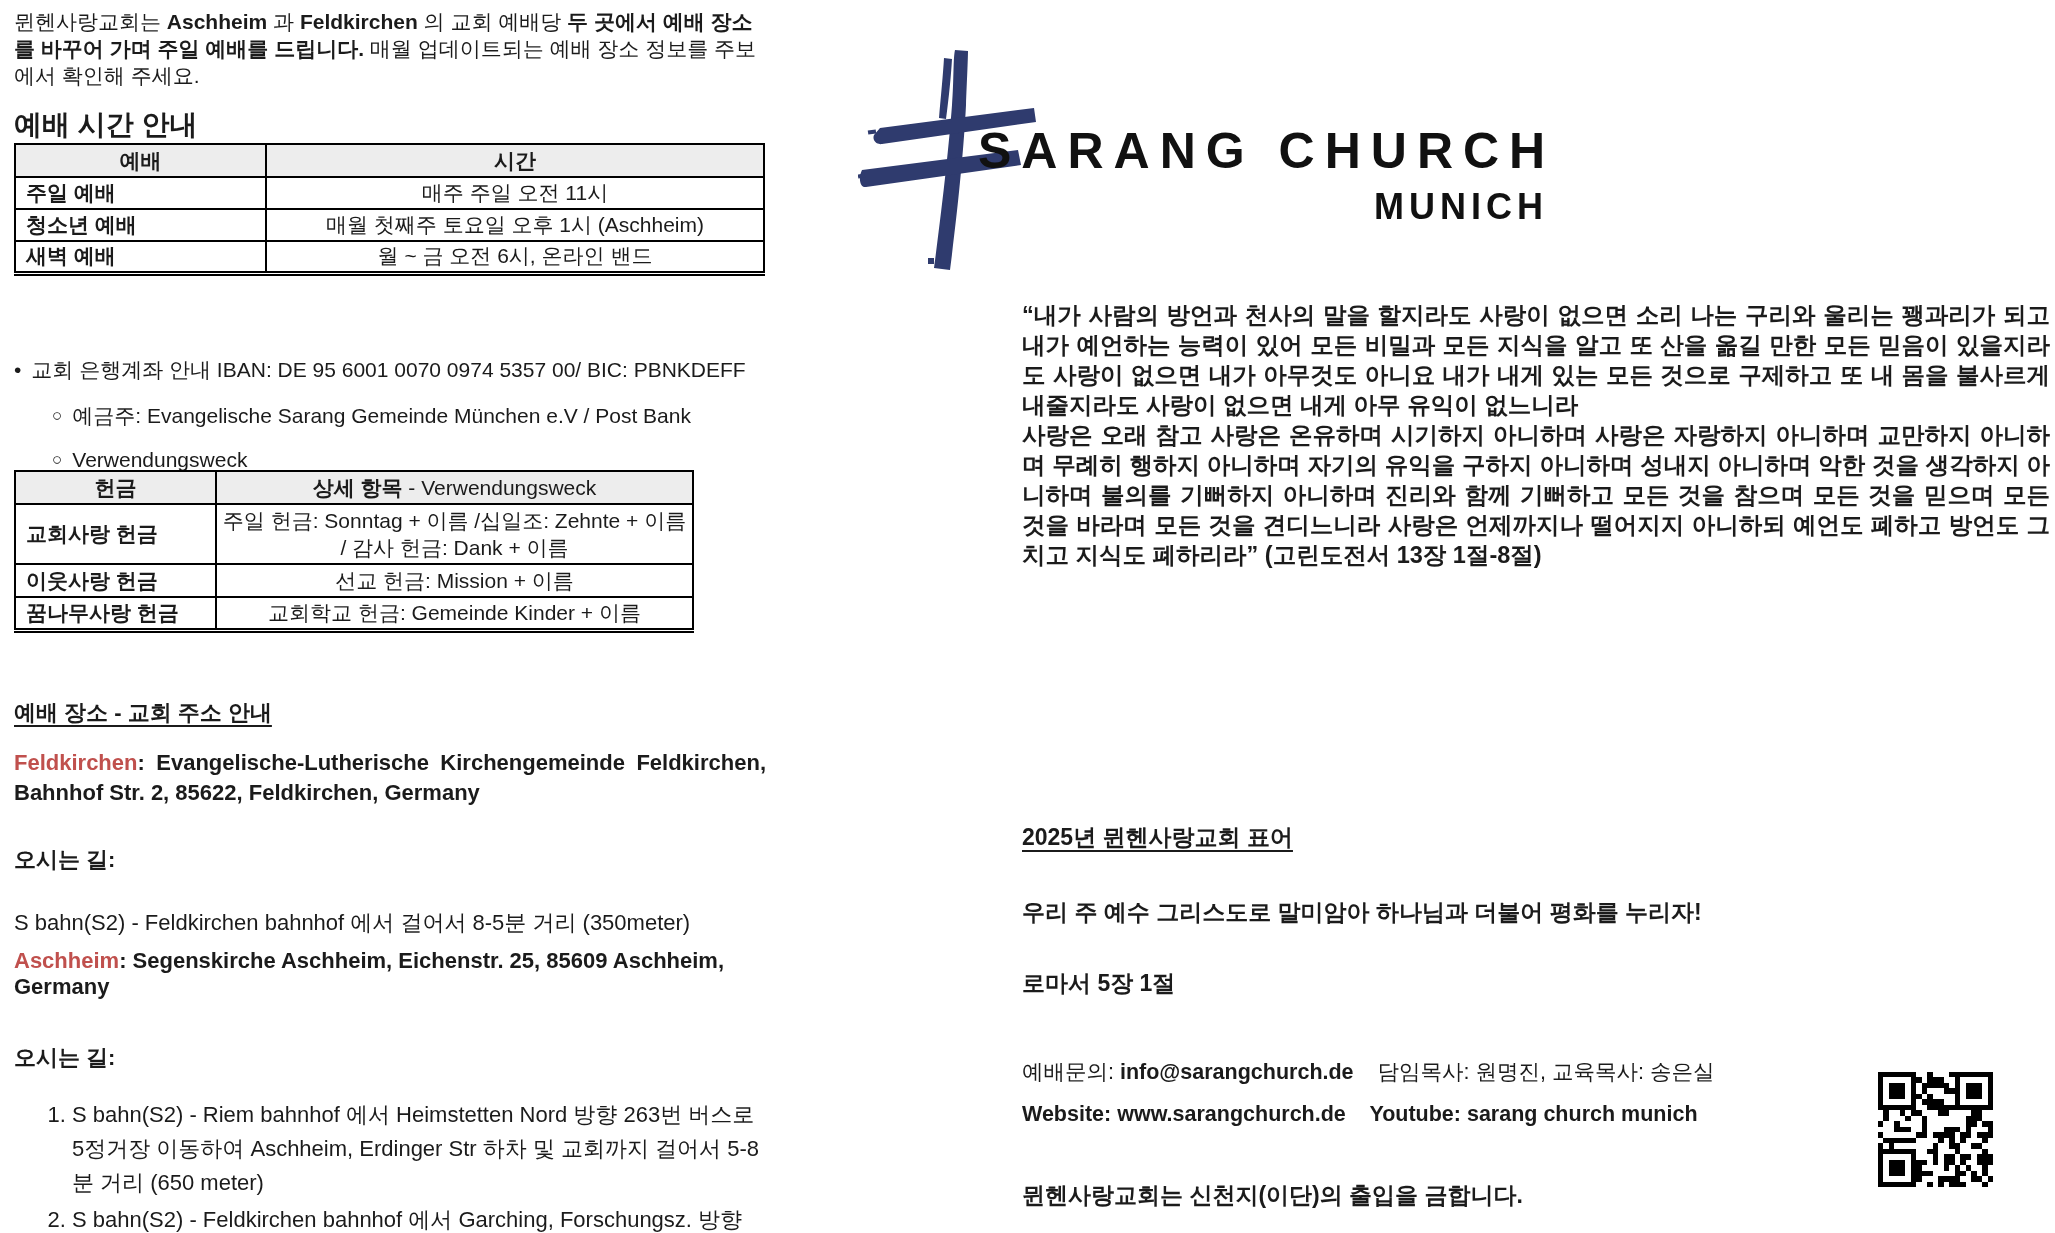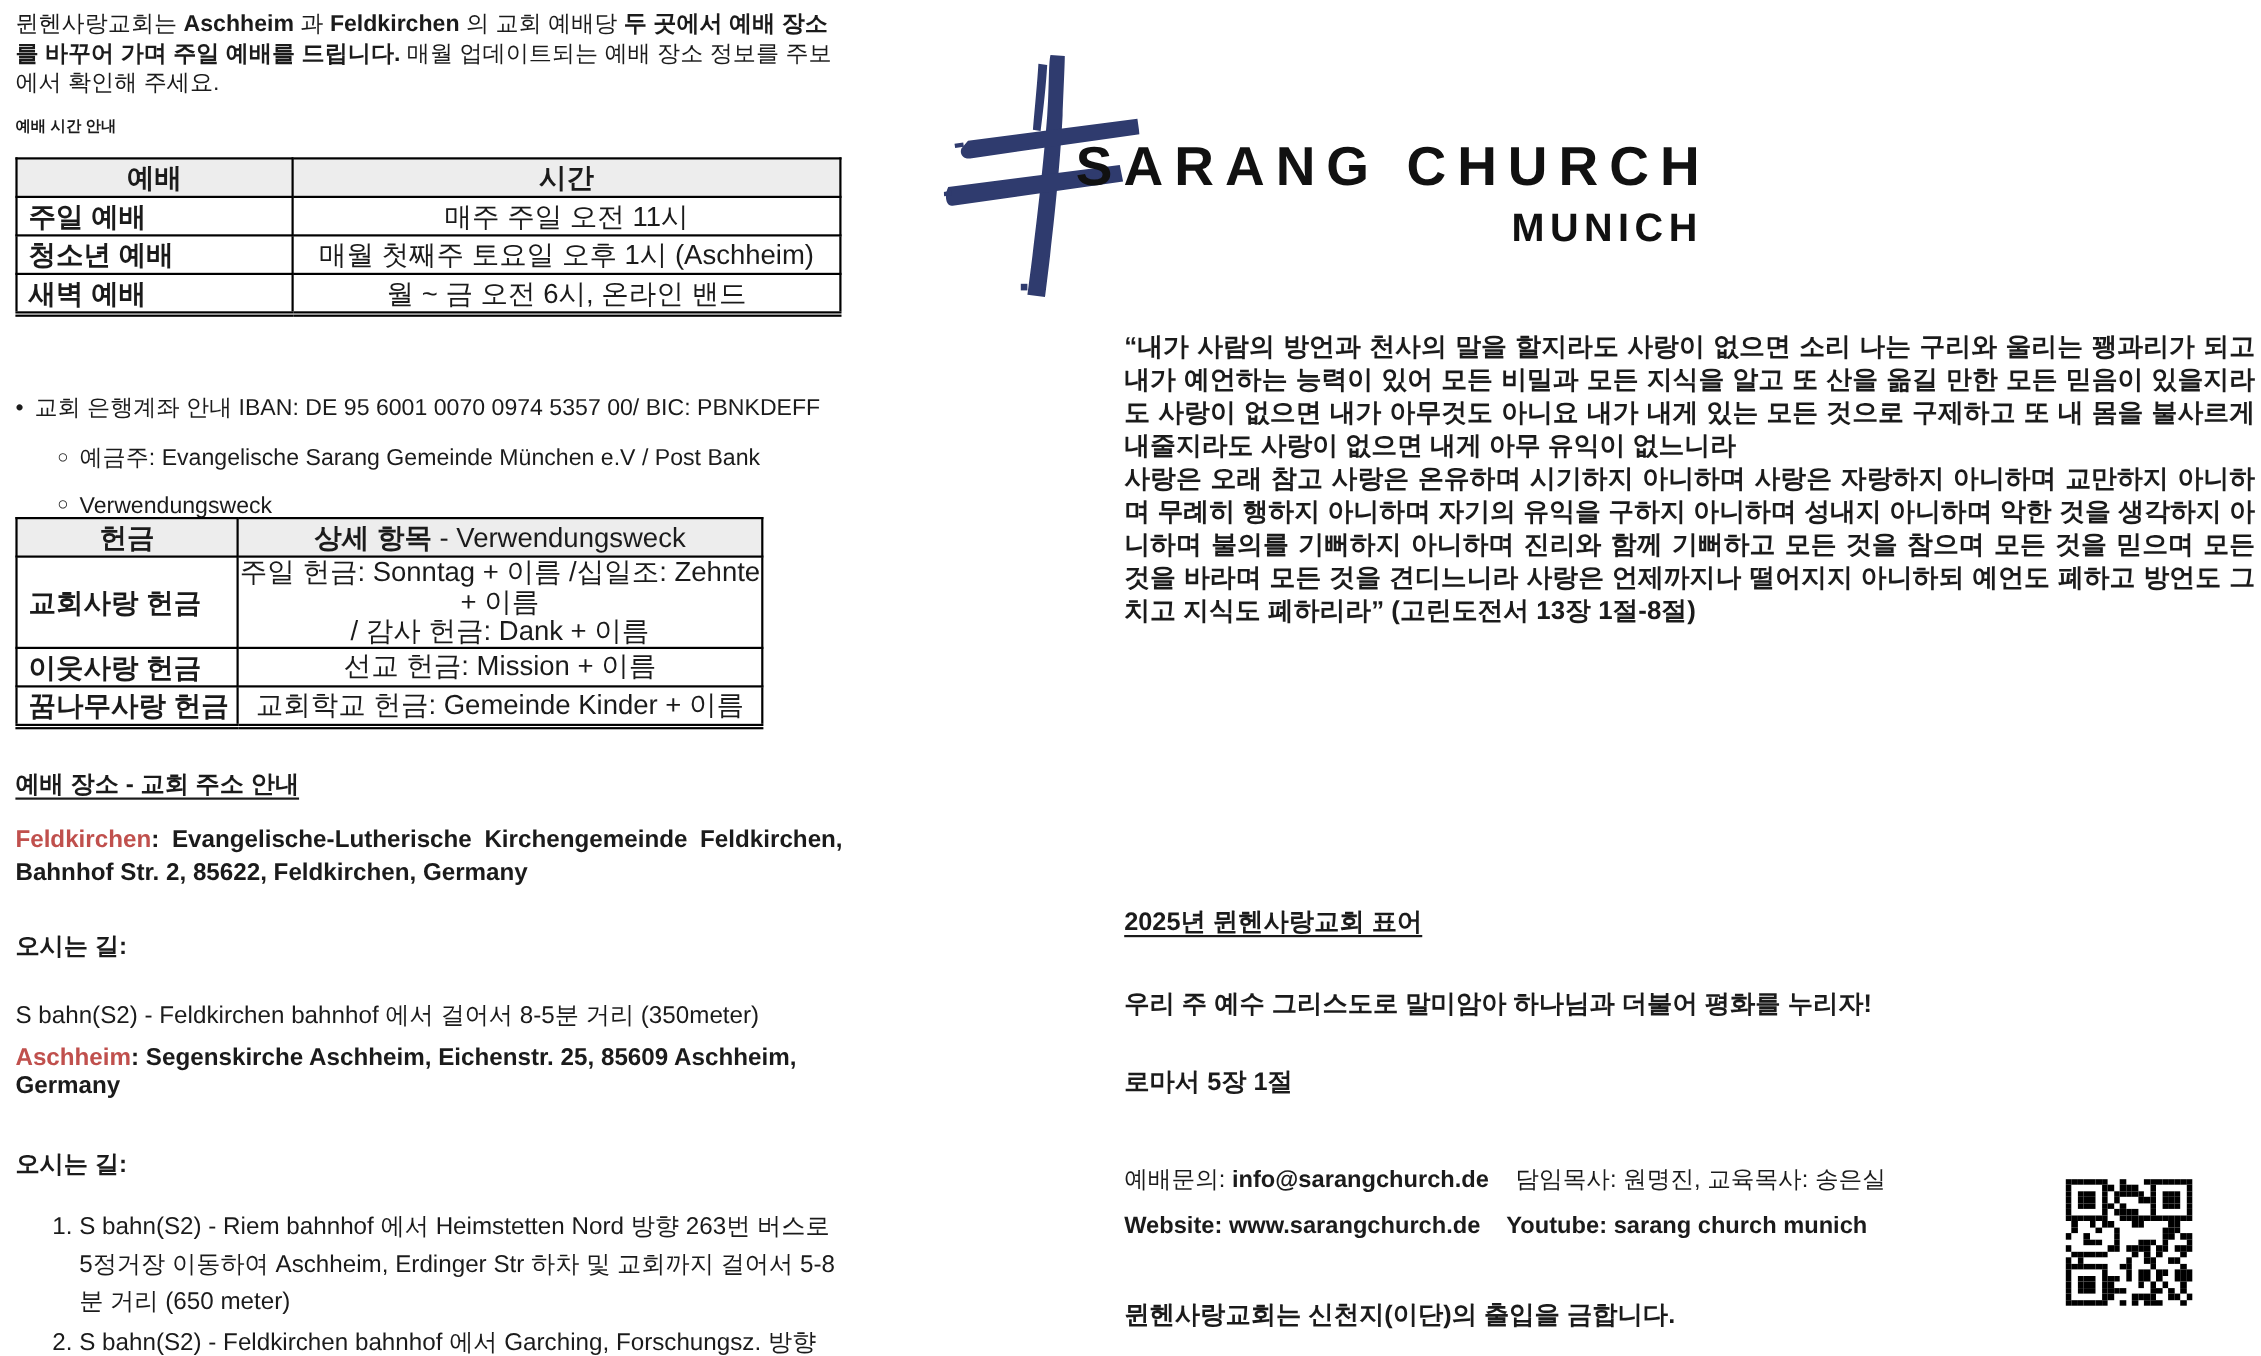--- a/index.html
+++ b/index.html
@@ -9,26 +9,26 @@
     font-family:"Liberation Sans","DejaVu Sans",sans-serif;
     color:#1b1b1b;
   }
   .abs { position:absolute; }
   b, .b { font-weight:700; }
   .red { color:#c0504d; font-weight:700; }
   .ul { text-decoration:underline; text-underline-offset:5px; }
 
   
   .intro { left:14px; top:8px; width:752px; font-size:21px; line-height:27px; }
-  .sec-title { font-weight:700; font-size:14px; }
+  .sec-title { font-weight:700; font-size:28px; }
   .svc-title { left:14px; top:106px; }
 
   .tbl-wrap1 { left:14px; top:143px; width:751px; }
   .tbl-wrap2 { left:14px; top:470px; width:680px; }
-  table { border-collapse:collapse; width:100%; font-size:25px; }
+  table { border-collapse:collapse; width:100%; font-size:21px; }
   th, td { border:2px solid #000; vertical-align:middle; }
   tr.last td { border-bottom:5px double #000; }
   thead th { background:#ededed; text-align:center; font-weight:700; height:33px; }
   .tbl1 td.c1 { width:251px; font-weight:700; padding-left:10px; height:32px; }
   .tbl1 td.c2 { text-align:center; }
   .tbl2 td.c1 { width:201px; font-weight:700; padding-left:10px; height:33px; }
   .tbl2 td.c2 { text-align:center; line-height:27px; }
   .tbl2 .tall td { height:60px; }
   .hdr-mix .norm { font-weight:400; }
 

